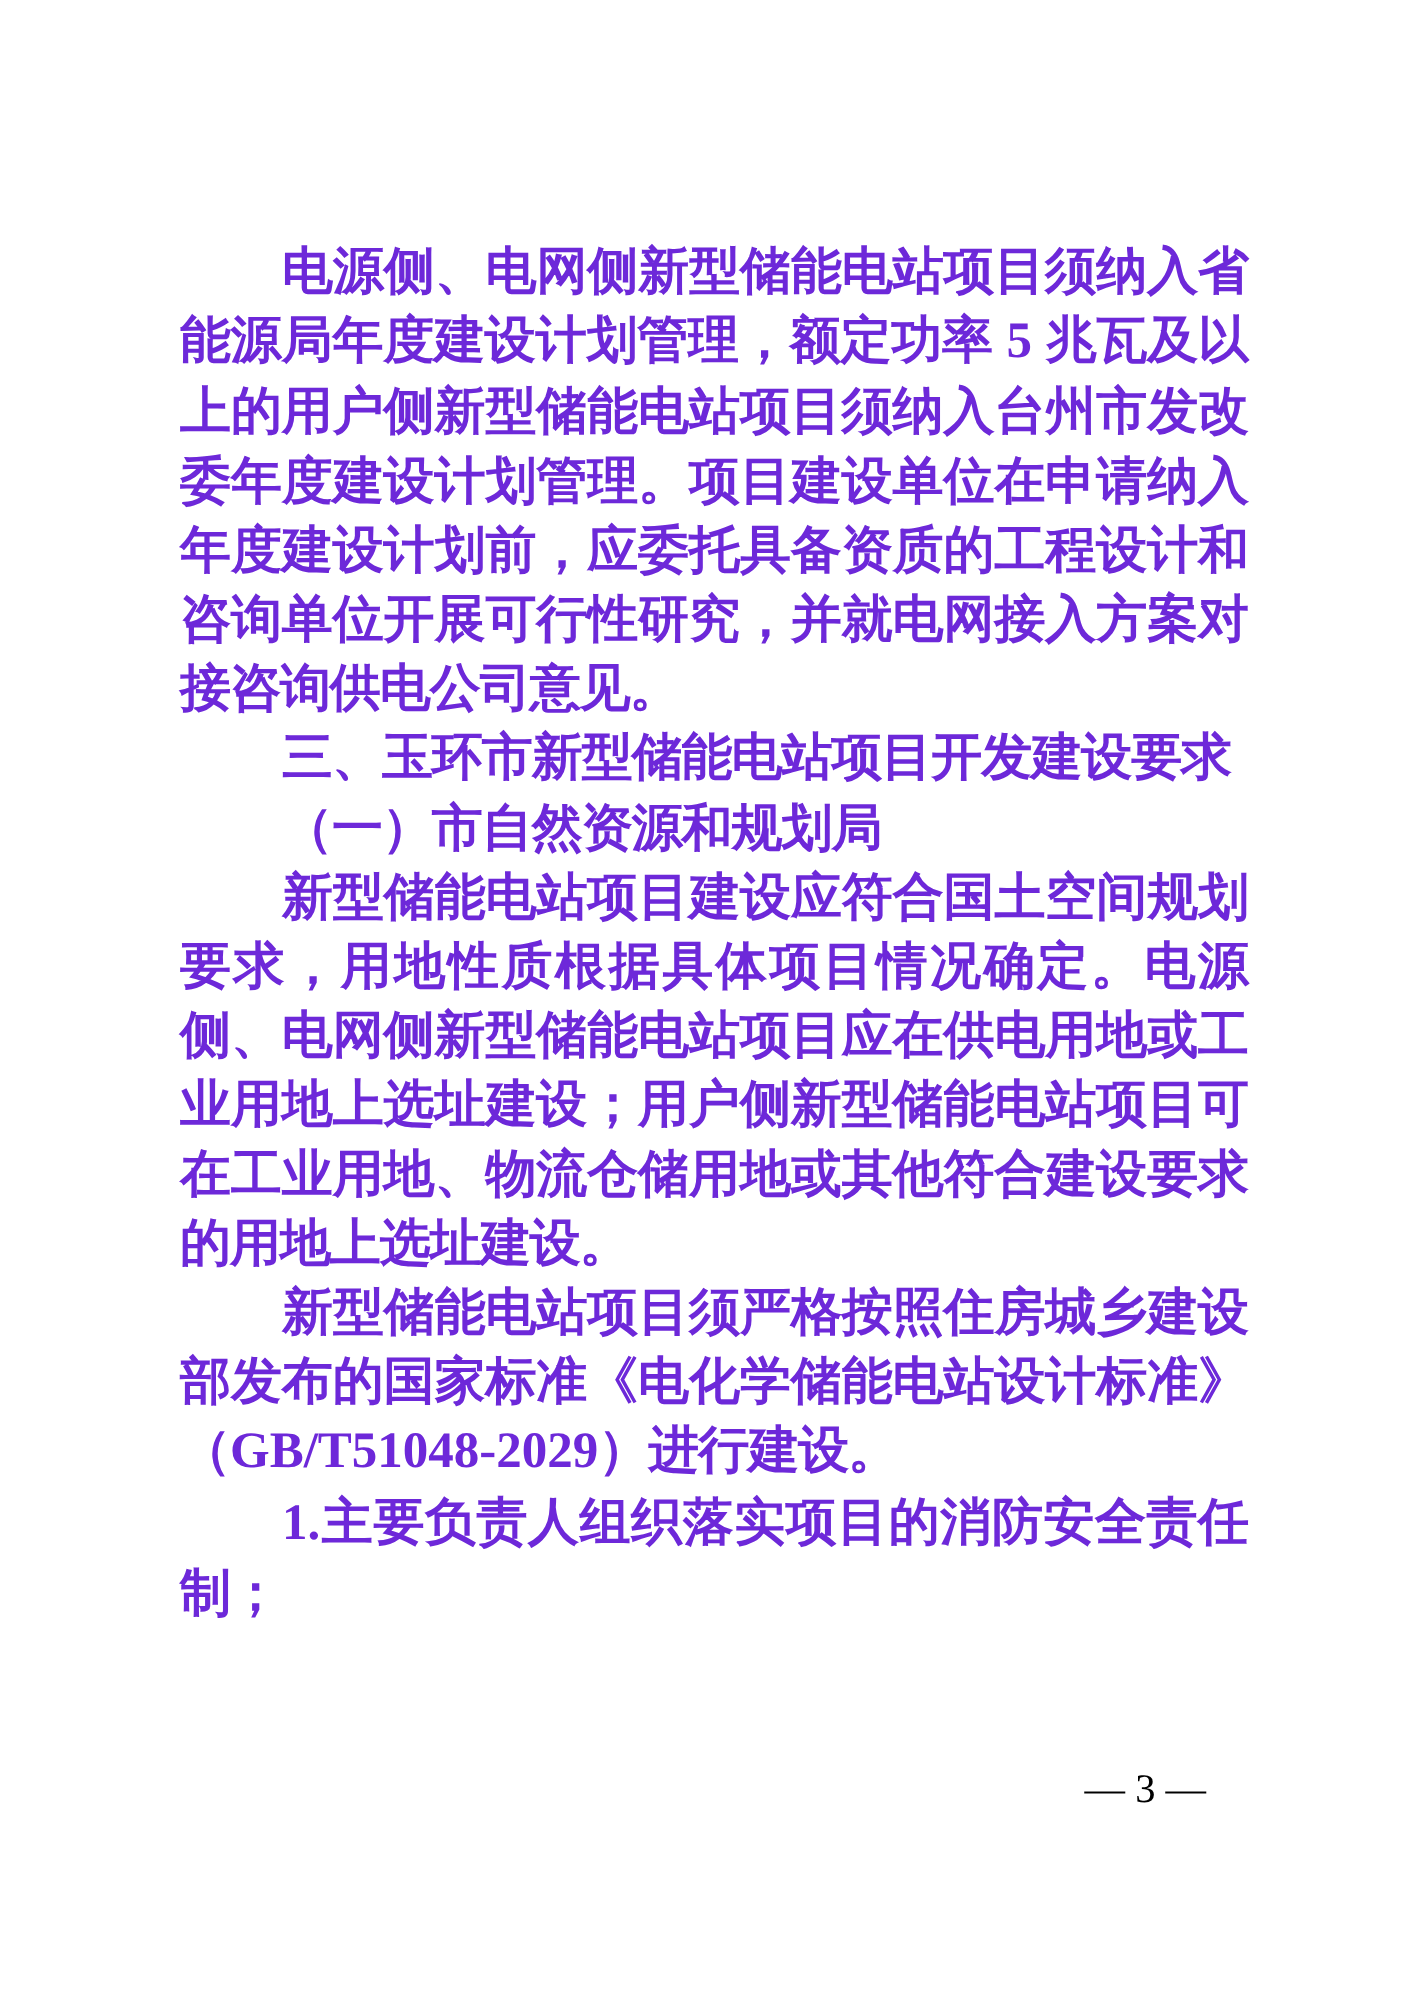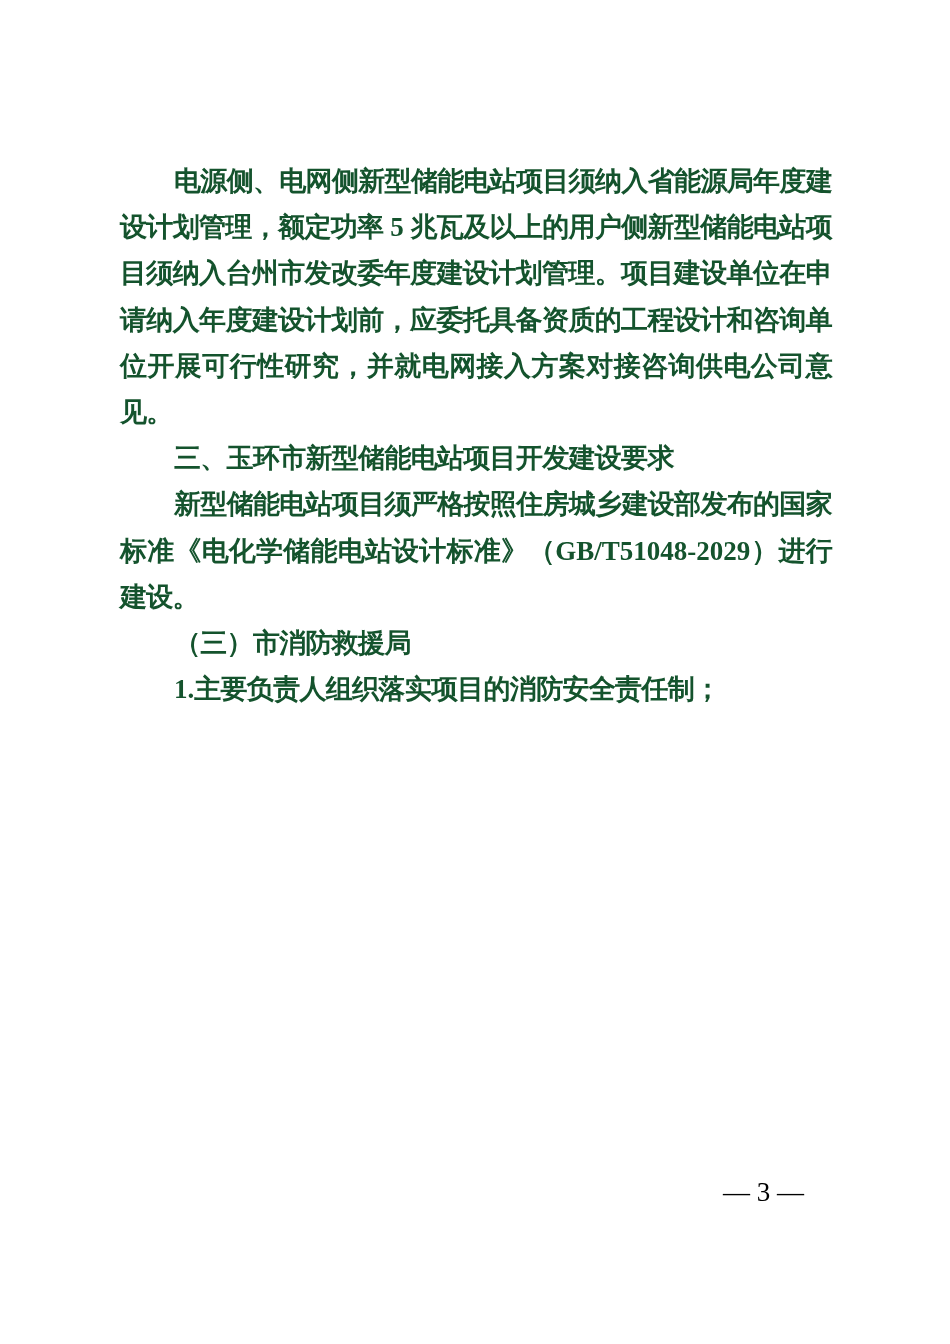--- a/index.html
+++ b/index.html
@@ -20,28 +20,28 @@
     position: absolute;
     left: 120px;
     top: 158px;
     width: 712px;
   }
   .content p,
   .content h2,
   .content h3 {
     margin: 0;
     padding: 0;
-    font-size: 27px;
+    font-size: 34px;
     line-height: 46.2px;
     font-weight: 600;
     letter-spacing: -0.7px;
     text-align: justify;
     text-justify: inter-character;
     text-indent: 2em;
-    color: #14532d;
+    color: #6d28d9;
   }
   .content h2.section-heading {
     font-weight: 700;
   }
   .latin {
     font-family: "Liberation Serif", "DejaVu Serif", serif;
     letter-spacing: 0;
   }
   .page-footer {
     position: absolute;
@@ -62,28 +62,29 @@
 
   <main class="content">
 
     <p>
       <span>电源侧、电网侧新型储能电站项目须纳入省能源局年度建设计划管理，额定功率</span><span class="latin"> 5 </span><span>兆瓦及以上的用户侧新型储能电站项目须纳入台州市发改委年度建设计划管理。项目建设单位在申请纳入年度建设计划前，应委托具备资质的工程设计和咨询单位开展可行性研究，并就电网接入方案对接咨询供电公司意见。</span>
     </p>
 
 
     <h2 class="section-heading">三、玉环市新型储能电站项目开发建设要求</h2>
 
+    <h3>（一）市自然资源和规划局</h3>
 
+    <p>新型储能电站项目建设应符合国土空间规划要求，用地性质根据具体项目情况确定。电源侧、电网侧新型储能电站项目应在供电用地或工业用地上选址建设；用户侧新型储能电站项目可在工业用地、物流仓储用地或其他符合建设要求的用地上选址建设。</p>
 
 
     <p>
       <span>新型储能电站项目须严格按照住房城乡建设部发布的国家标准《电化学储能电站设计标准》（</span><span class="latin">GB/T51048-2029</span><span>）进行建设。</span>
     </p>
 
-    <h3>（三）市消防救援局</h3>
 
     <p>
       <span class="latin">1.</span><span>主要负责人组织落实项目的消防安全责任制；</span>
     </p>
 
   </main>
 
   <div class="page-footer">
     <span>— 3 —</span>
   </div>

